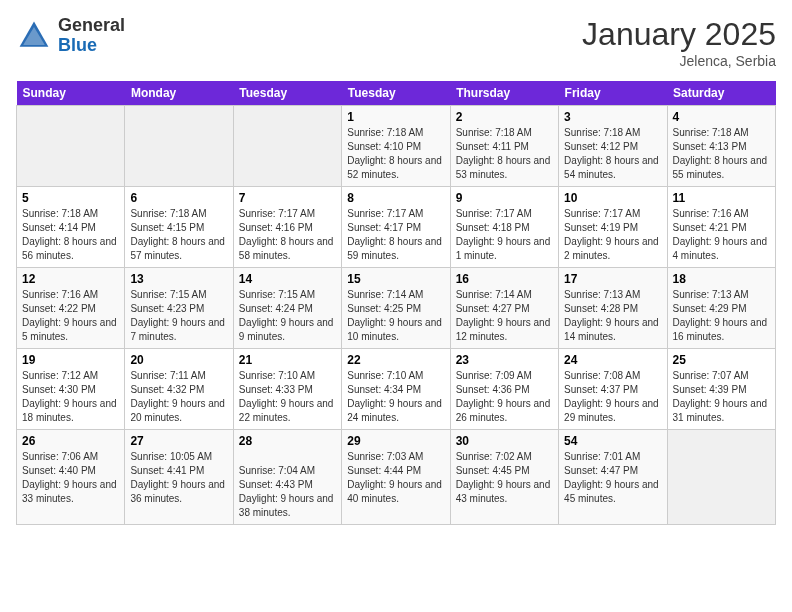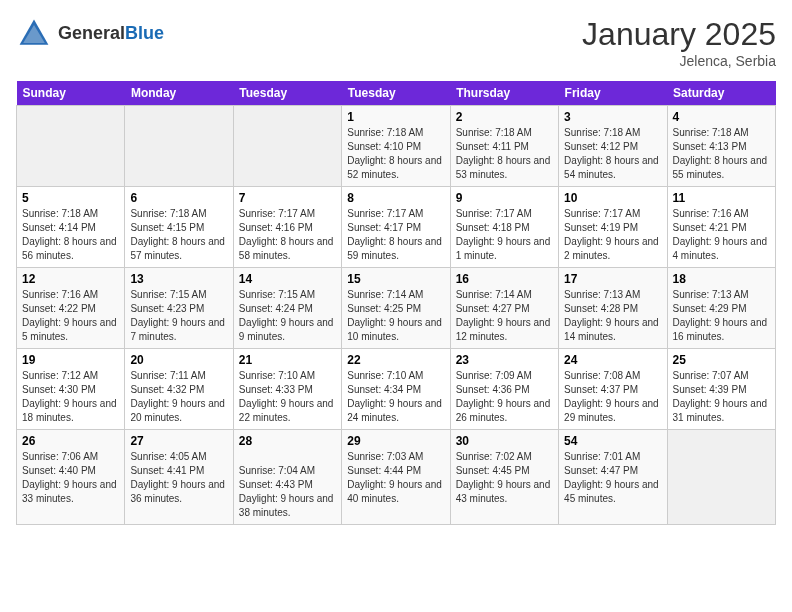--- a/index.html
+++ b/index.html
@@ -16,20 +16,21 @@
       align-items: flex-start;
       margin-bottom: 12px;
     }
     .logo {
       display: flex;
       align-items: center;
       gap: 6px;
     }
     .logo-text {
       display: flex;
+      flex-direction: column;
       font-size: 18px;
       font-weight: bold;
       line-height: 1.1;
     }
     .logo-general { color: #333; }
     .logo-blue { color: #1a6bb5; }
     .logo-icon {
       width: 36px;
       height: 36px;
     }
@@ -282,21 +283,21 @@
       </tr>
       <tr>
         <td>
           <div class="day-num">26</div>
           <div class="day-info" style="white-space: pre-line;">Sunrise: 7:06 AM
 Sunset: 4:40 PM
 Daylight: 9 hours and 33 minutes.</div>
         </td>
         <td>
           <div class="day-num">27</div>
-          <div class="day-info" style="white-space: pre-line;">Sunrise: 4:05 AM
+          <div class="day-info" style="white-space: pre-line;">Sunrise: 10:05 AM
 Sunset: 4:41 PM
 Daylight: 9 hours and 36 minutes.</div>
         </td>
         <td>
           <div class="day-num">28</div>
           <div class="day-info" style="white-space: pre-line; margin-top: 16px;">Sunrise: 7:04 AM
 Sunset: 4:43 PM
 Daylight: 9 hours and 38 minutes.</div>
         </td>
         <td>

